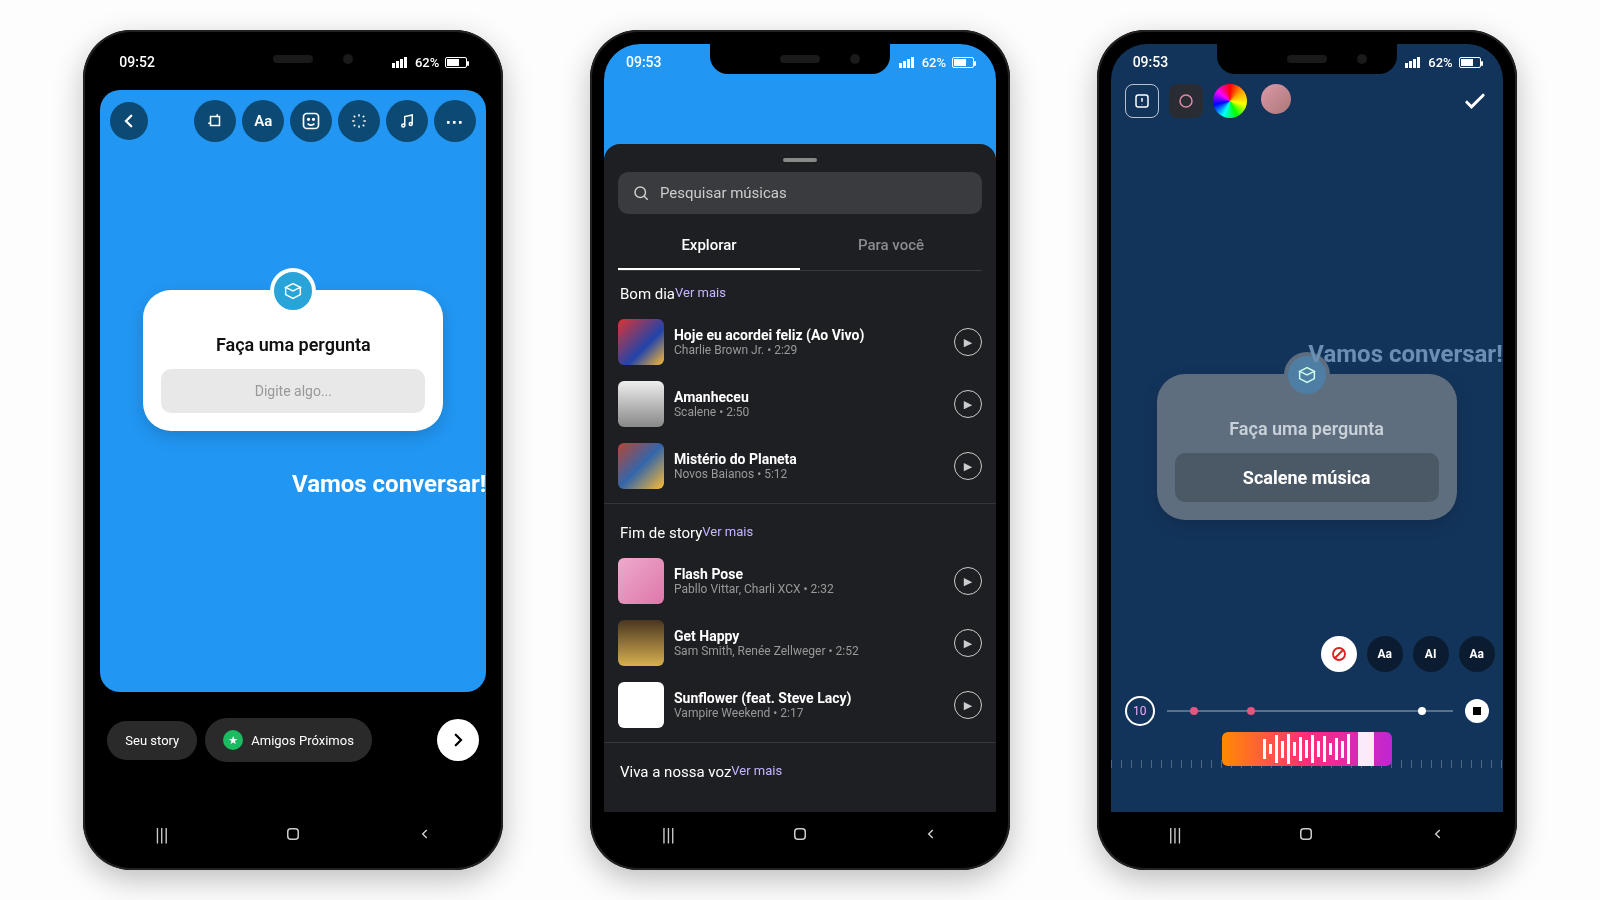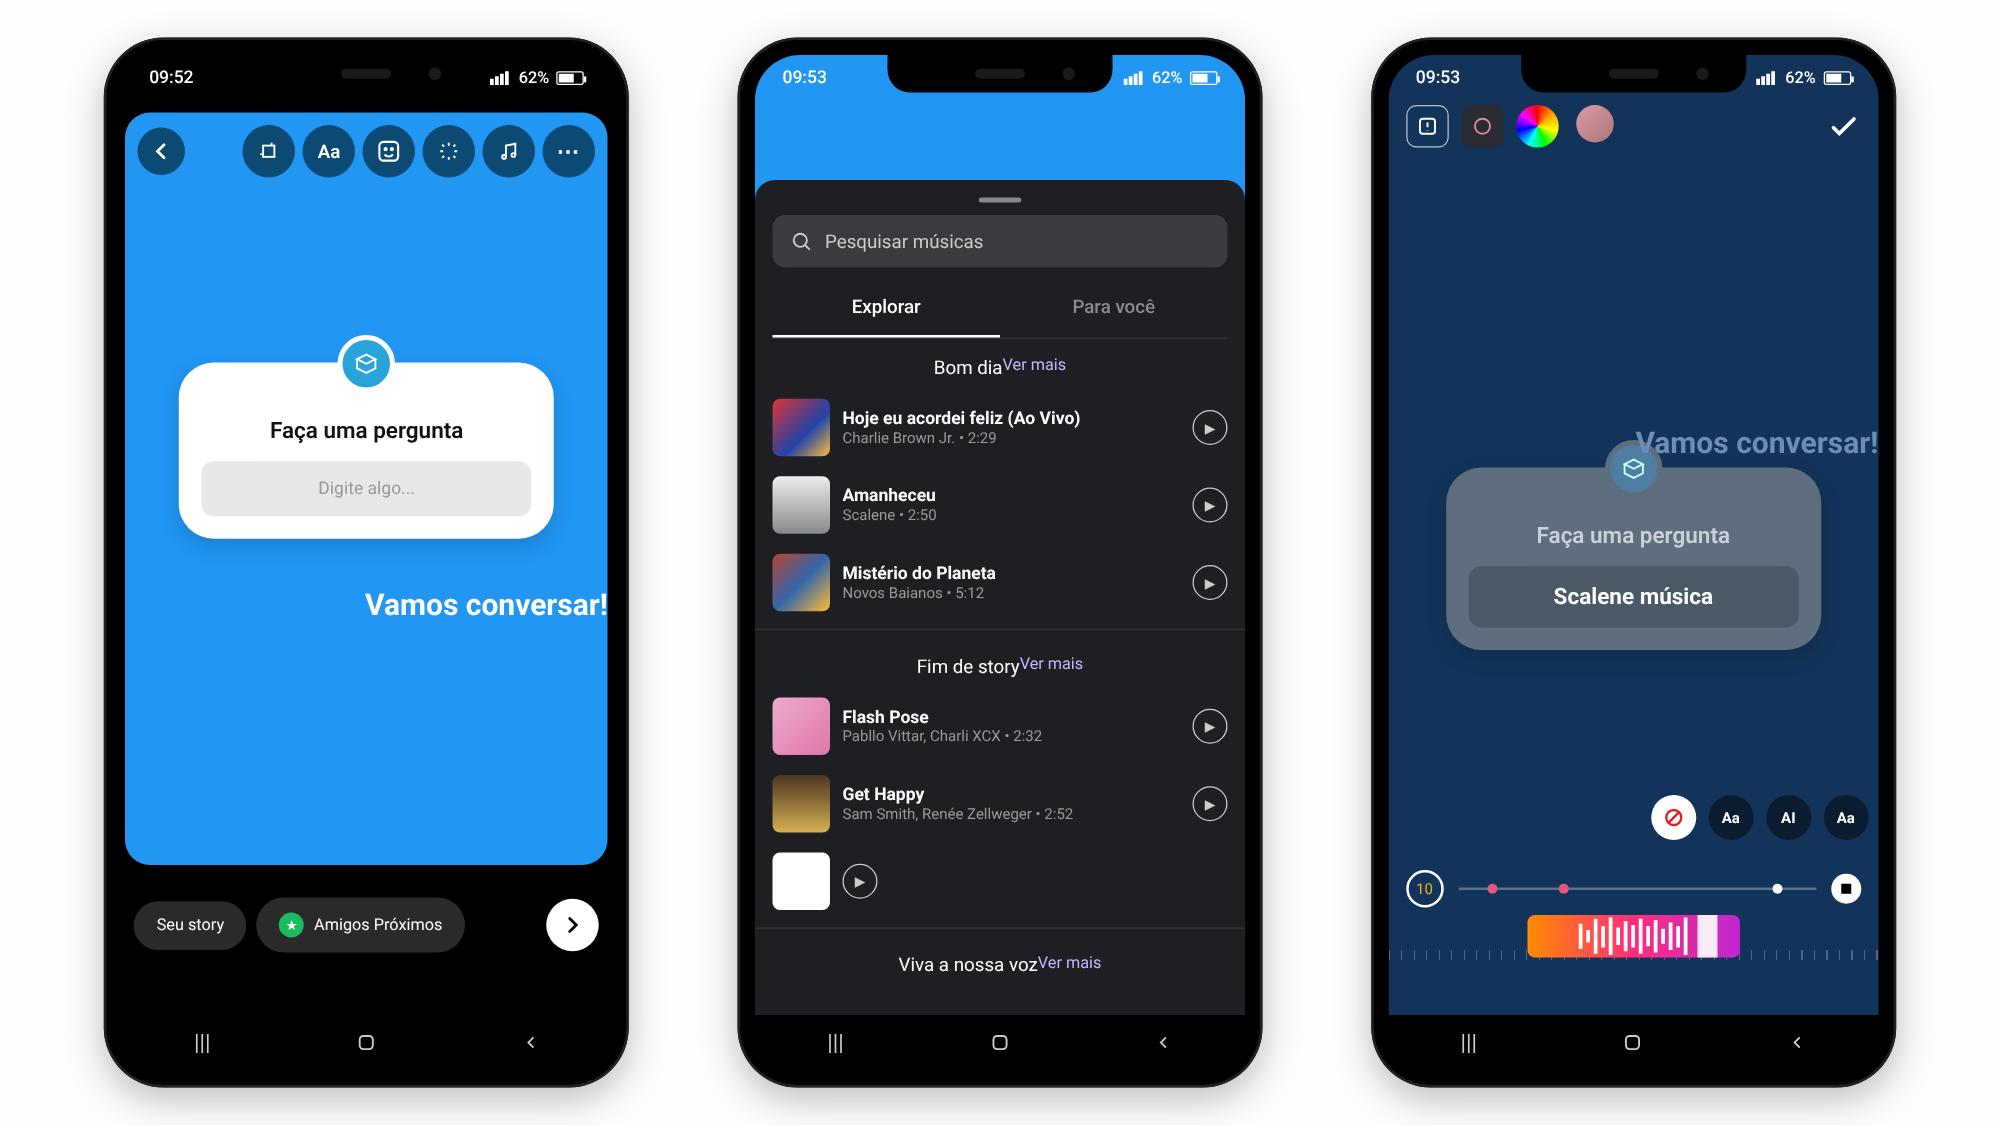--- a/index.html
+++ b/index.html
@@ -150,21 +150,21 @@
     color:#fff;
   }
   .sheet-handle { width:34px; height:4px; background:#888; border-radius:2px; margin:4px auto 10px; }
   .search-bar {
     background:#3a3b3e; border-radius:10px; padding:12px 14px;
     display:flex; align-items:center; gap:10px; color:#ccc; font-size:15px;
   }
   .tabs { display:flex; margin-top:8px; border-bottom:1px solid #3a3b3e; }
   .tab { flex:1; text-align:center; padding:14px 0; color:#8a8c90; font-weight:500; font-size:15px; }
   .tab.active { color:#fff; border-bottom:2px solid #fff; }
-  .section-head { display:flex; justify-content:center; padding:14px 2px 8px; font-size:15px; }
+  .section-head { display:flex; justify-content:flex-start; padding:14px 2px 8px; font-size:15px; }
   .section-head .more { color:#c4b5fd; font-size:13px; }
   .track { display:flex; align-items:center; gap:10px; padding:8px 0; }
   .art { width:46px; height:46px; border-radius:6px; background:#444; flex:0 0 46px; }
   .art.a1{background:linear-gradient(135deg,#d33,#24a 60%,#fb3);}
   .art.a2{background:linear-gradient(180deg,#eee,#888);}
   .art.a3{background:linear-gradient(135deg,#b43,#36a,#fb3);}
   .art.a4{background:linear-gradient(135deg,#eac,#d7a);}
   .art.a5{background:linear-gradient(180deg,#4a3620,#d7b050);}
   .art.a6{background:#fff;}
   .track-txt{ flex:1; min-width:0;}
@@ -197,21 +197,21 @@
     position:absolute; bottom:140px; right:8px;
     display:flex; gap:10px;
   }
   .dot{width:36px;height:36px;border-radius:50%;display:flex;align-items:center;justify-content:center;font-size:12px;font-weight:700;}
   .dot.white{background:#fff;color:#d22;}
   .dot.dark{background:#0b1c30;color:#fff;}
   .slider-row{
     position:absolute; bottom:86px; left:14px; right:14px;
     display:flex; align-items:center; gap:12px;
   }
-  .len-badge{width:30px;height:30px;border:2px solid #fff;border-radius:50%;display:flex;align-items:center;justify-content:center;color:#eab308;font-size:12px;}
+  .len-badge{width:30px;height:30px;border:2px solid #fff;border-radius:50%;display:flex;align-items:center;justify-content:center;color:#f0abfc;font-size:12px;}
   .slider{flex:1;height:2px;background:rgba(255,255,255,.3);position:relative;}
   .slider .dot1,.slider .dot2,.slider .dot3{position:absolute;top:-3px;width:8px;height:8px;border-radius:50%;background:#e75480;}
   .slider .dot1{left:8%;}.slider .dot2{left:28%;}.slider .dot3{left:88%;background:#fff;}
   .stopdot{width:24px;height:24px;border-radius:50%;background:#fff;position:relative;}
   .stopdot::after{content:"";position:absolute;inset:8px;background:#000;}
   .wave{
     position:absolute; bottom:46px; left:50%; transform:translateX(-50%);
     width:170px; height:34px;
     background:linear-gradient(90deg,#ff8a00,#ff2d7a,#c026d3);
     border-radius:6px;
@@ -410,20 +410,24 @@
       <div class="track">
         <div class="art a5"></div>
         <div class="track-txt">
           <div class="t-title">Get Happy</div>
           <div class="t-sub">Sam Smith, Renée Zellweger • 2:52</div>
         </div>
         <div class="play">▶</div>
       </div>
       <div class="track">
         <div class="art a6"></div>
+        <div class="track-txt">
+          <div class="t-title">Sunflower (feat. Steve Lacy)</div>
+          <div class="t-sub">Vampire Weekend • 2:17</div>
+        </div>
         <div class="play">▶</div>
       </div>
 
       <div class="divider"></div>
       <div class="section-head">
         <span>Viva a nossa voz</span>
         <span class="more">Ver mais</span>
       </div>
     </div>
 

